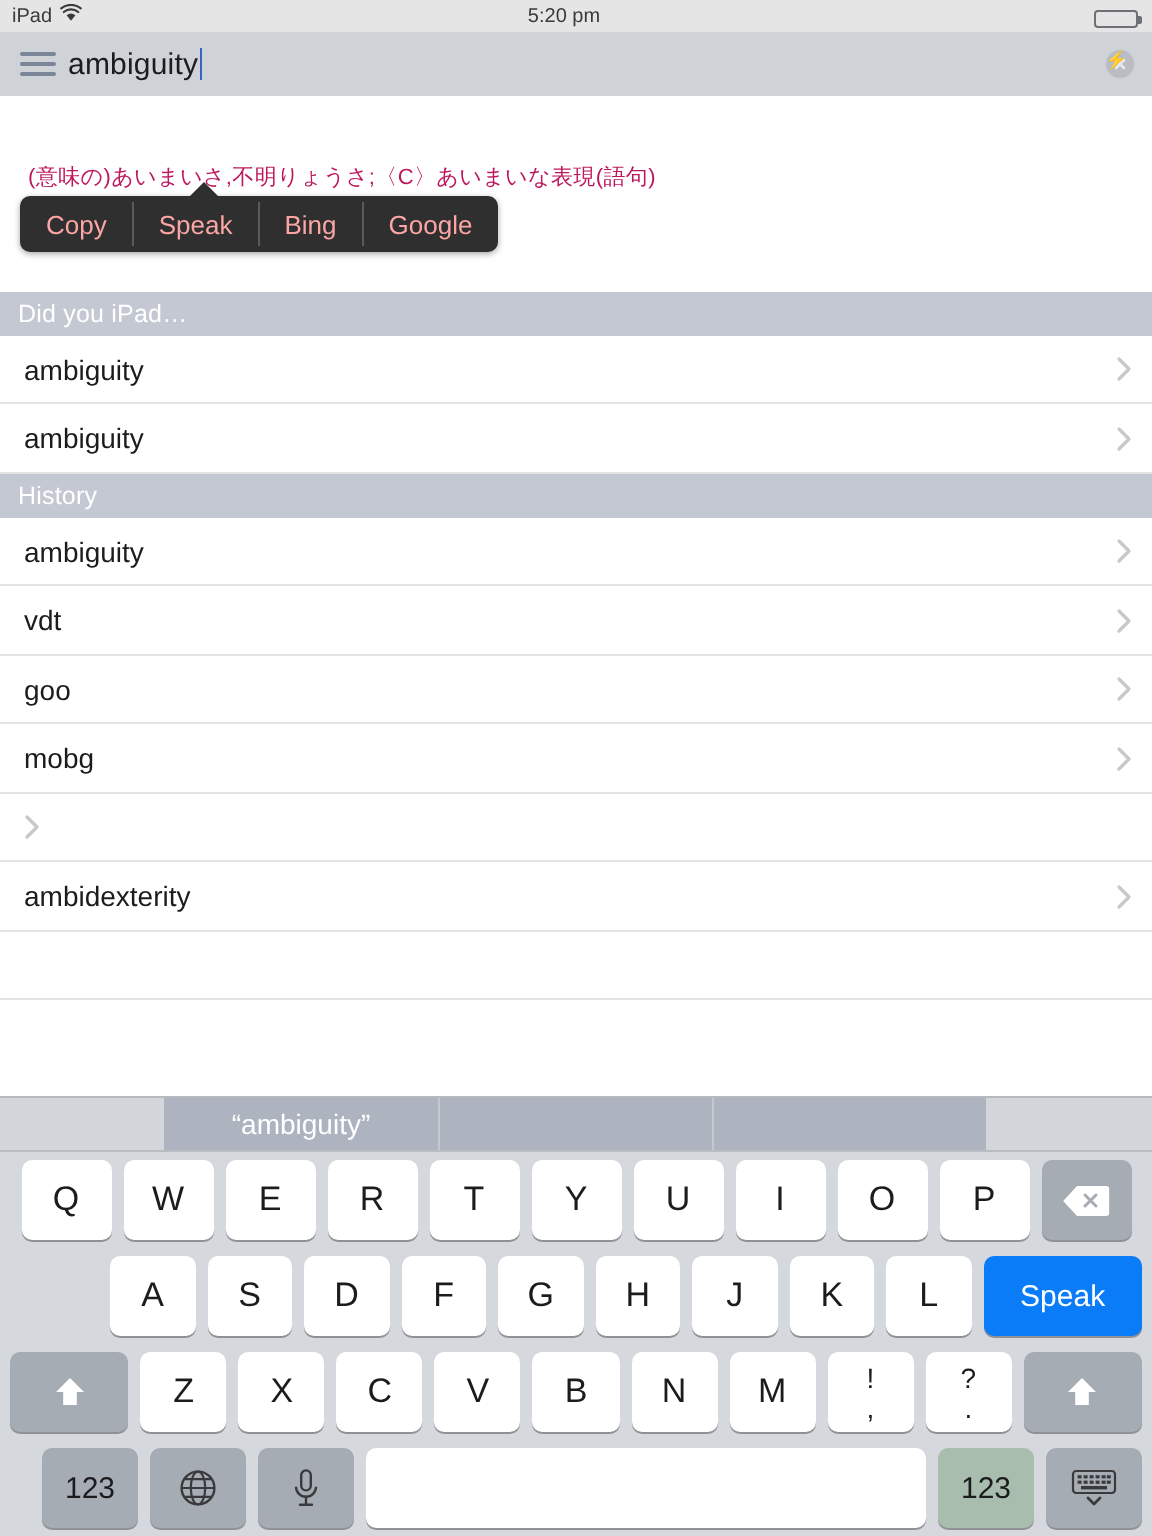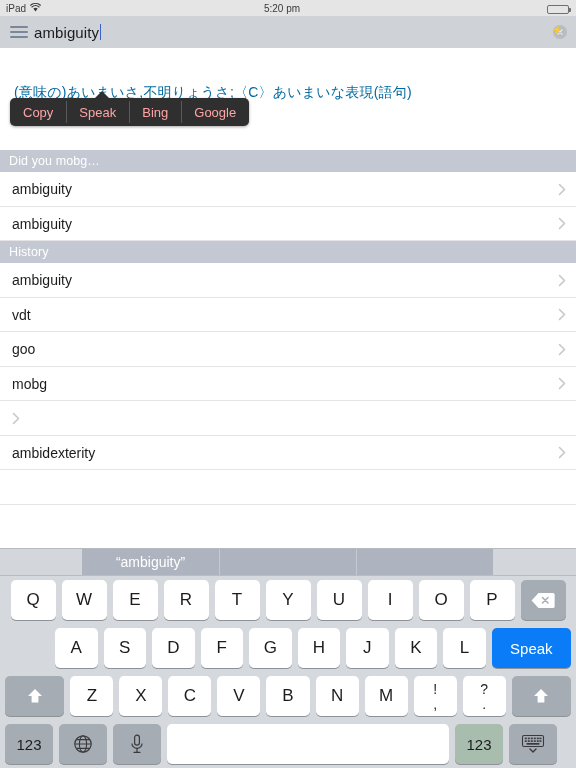--- a/index.html
+++ b/index.html
@@ -88,21 +88,21 @@
     position:relative; white-space:nowrap;
   }
   .popup-item + .popup-item::before {
     content:""; position:absolute; left:0; top:3px; bottom:3px;
     width:1px; background:#5a5a5a;
   }
 
   
   .definition {
     padding:34px 14px 0 14px;
-    font-size:14px; color:#0369a1;
+    font-size:11px; color:#be185d;
     line-height:1.45; letter-spacing:.2px;
   }
 
   
   .content { position:relative; }
   .section-header {
     height:22px; background:#c3c8d2;
     display:flex; align-items:center;
     padding-left:9px; font-size:12.5px;
     color:#ffffff; letter-spacing:.1px;
@@ -162,21 +162,21 @@
   .key.space { flex:1; max-width:290px; }
   .key.dual {
     flex-direction:column; gap:0; line-height:1; font-size:15px;
   }
   .key.dual .top { font-size:14px; }
   .key.dual .bot { font-size:14px; margin-top:1px; }
   .key svg { display:block; }
   .r1 { padding-left:2px; padding-right:2px; }
   .r2 { padding-left:52px; padding-right:2px; }
   .r3 { padding-left:2px; padding-right:2px; }
-  .r4 { padding-left:2px; padding-right:16px; }
+  .r4 { padding-left:2px; padding-right:2px;margin-left:16px; }
 </style>
 </head>
 <body>
 
 <div class="statusbar">
   <div class="sb-left">
     <span>iPad</span>
     <span class="wifi-icon">
       <svg width="11" height="9" viewBox="0 0 11 9">
         <path d="M5.5 8.4 L3.3 5.6 a3.6 3.6 0 0 1 4.4 0 Z" fill="#3a3a3c"></path>
@@ -220,21 +220,21 @@
     <div class="popup">
       <div class="popup-item">Copy</div>
       <div class="popup-item">Speak</div>
       <div class="popup-item">Bing</div>
       <div class="popup-item">Google</div>
     </div>
   </div>
 
   <div class="definition">(意味の)あいまいさ,不明りょうさ;〈C〉あいまいな表現(語句)</div>
 
-  <div class="section-header first">Did you mobg…</div>
+  <div class="section-header first">Did you iPad…</div>
 
   <div class="row">
     <span class="label">ambiguity</span>
     <span class="chev">
       <svg width="8" height="13" viewBox="0 0 8 13">
           <path d="M1.5 1.5 L6.5 6.5 L1.5 11.5" stroke="#c7c7cc" stroke-width="1.6" fill="none" stroke-linecap="round" stroke-linejoin="round"></path>
         </svg>
     </span>
   </div>
   <div class="row">

